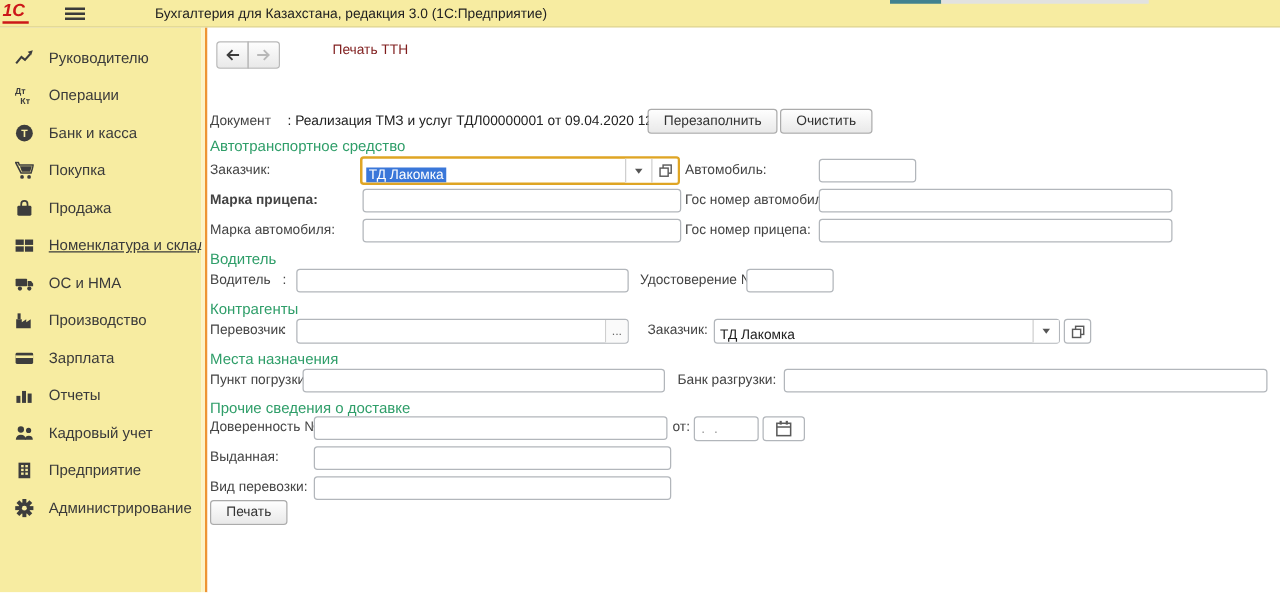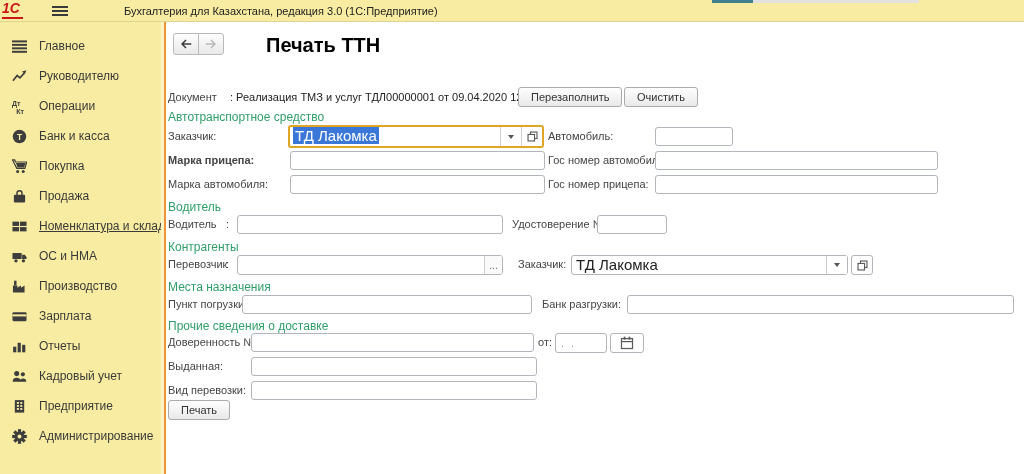--- a/index.html
+++ b/index.html
@@ -31,37 +31,37 @@
   
   .content { position:absolute; left:166px; top:22px; right:0; bottom:0; background:#fff; }
   .content > * { position:absolute; }
 
   .nav-group { display:flex; }
   .nav-btn { width:26px; height:22px; border:1px solid #b9b9b9; background:linear-gradient(#fdfdfd,#e9e9e9);
              display:flex; align-items:center; justify-content:center; }
   .nav-btn.back { border-radius:3px 0 0 3px; }
   .nav-btn.fwd  { border-radius:0 3px 3px 0; margin-left:-1px; }
 
-  .page-title { font-size:20px; font-weight:bold; color:#000000; white-space:nowrap; }
+  .page-title { font-size:11px; font-weight:normal; color:#7f1d1d; white-space:nowrap; }
 
   .lbl { font-size:11px; color:#444; line-height:19px; white-space:nowrap; }
   .doc-val { color:#222; }
   .sec { font-size:12px; color:var(--section-header-green,#2f9e69); white-space:nowrap; }
 
   .btn { height:20px; border:1px solid #ababab; border-radius:3px; background:linear-gradient(#fefefe,#e9e9e9);
          font-size:11px; color:#333; display:flex; align-items:center; justify-content:center; padding:0 12px;
          font-family:"Liberation Sans",sans-serif; white-space:nowrap; cursor:default; }
 
   .fld { height:19px; border:1px solid #b2b6bb; border-radius:3px; background:#fff; font-size:11px;
          padding:0 4px; color:#222; font-family:"Liberation Sans",sans-serif; outline:none; }
 
   
   .combo-focused { height:23px; border:2px solid var(--focus-border-gold,#dfa524); border-radius:3px;
                    background:#fff; display:flex; align-items:stretch; }
-  .cmb-text { flex:1; display:flex; align-items:flex-start; padding:0 3px; font-size:15px; overflow:hidden; }
+  .cmb-text { flex:1; display:flex; align-items:flex-end; padding:0 3px; font-size:11px; overflow:hidden; }
   .cmb-text .sel { background:var(--selection-blue,#3a77d9); color:#fff; padding:0 2px; white-space:nowrap; }
   .cmb-btn { width:21px; display:flex; align-items:center; justify-content:center; border-left:1px solid #cfcfcf; background:#fff; }
 
   
   .combo-wrap { display:flex; align-items:flex-start; gap:3px; }
   .combo-plain { height:20px; flex:1; border:1px solid #b2b6bb; border-radius:3px; background:#fff; display:flex; align-items:stretch; }
   .combo-plain .cmb-text { padding:0 4px; color:#222; }
   .open-box { width:22px; height:20px; border:1px solid #b2b6bb; border-radius:3px; background:#fff;
               display:flex; align-items:center; justify-content:center; }
 
@@ -89,31 +89,20 @@
         <i></i>
         <i></i>
       </div>
     <div class="topbar-title">Бухгалтерия для Казахстана, редакция 3.0  (1С:Предприятие)</div>
   </div>
   <div class="artifact-teal"></div>
   <div class="artifact-gray"></div>
 
   <div class="sidebar">
     <div class="side-menu">
-        <div class="side-item">
-          <span class="side-icon">
-            <svg viewBox="0 0 16 16" width="15" height="15" fill="#3d3d3d">
-              <rect x="0" y="1.5" width="16" height="2.1"></rect>
-              <rect x="0" y="5.2" width="16" height="2.1"></rect>
-              <rect x="0" y="8.9" width="16" height="2.1"></rect>
-              <rect x="0" y="12.6" width="16" height="2.1"></rect>
-            </svg>
-          </span>
-          <span class="side-label">Главное</span>
-        </div>
         <div class="side-item">
           <span class="side-icon">
             <svg viewBox="0 0 16 16" width="15" height="15">
               <path d="M1 12.5 L5.5 7 L8.5 9.5 L13 4.5" fill="none" stroke="#3d3d3d" stroke-width="1.8"></path>
               <polygon points="10.8,2.6 15.2,1.2 13.8,5.6" fill="#3d3d3d"></polygon>
             </svg>
           </span>
           <span class="side-label">Руководителю</span>
         </div>
         <div class="side-item">

